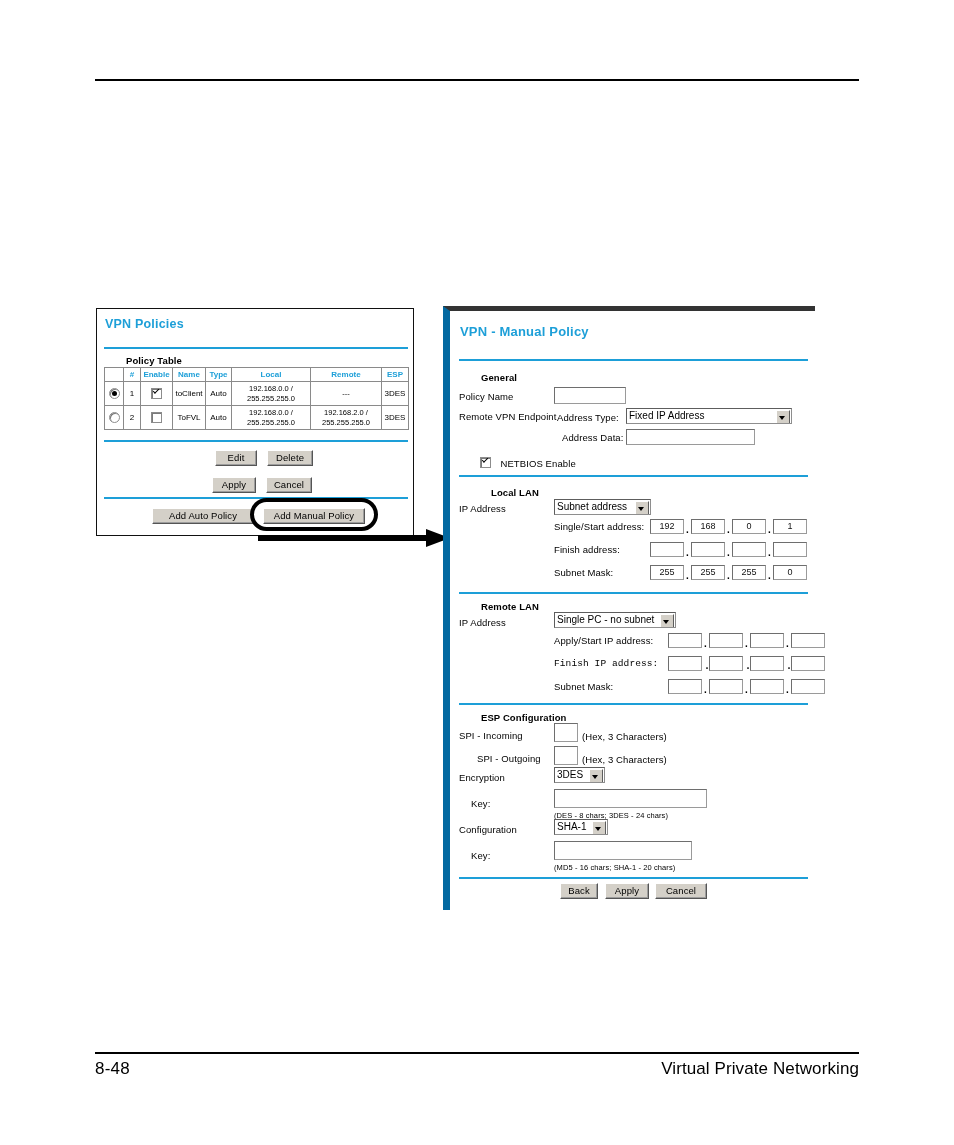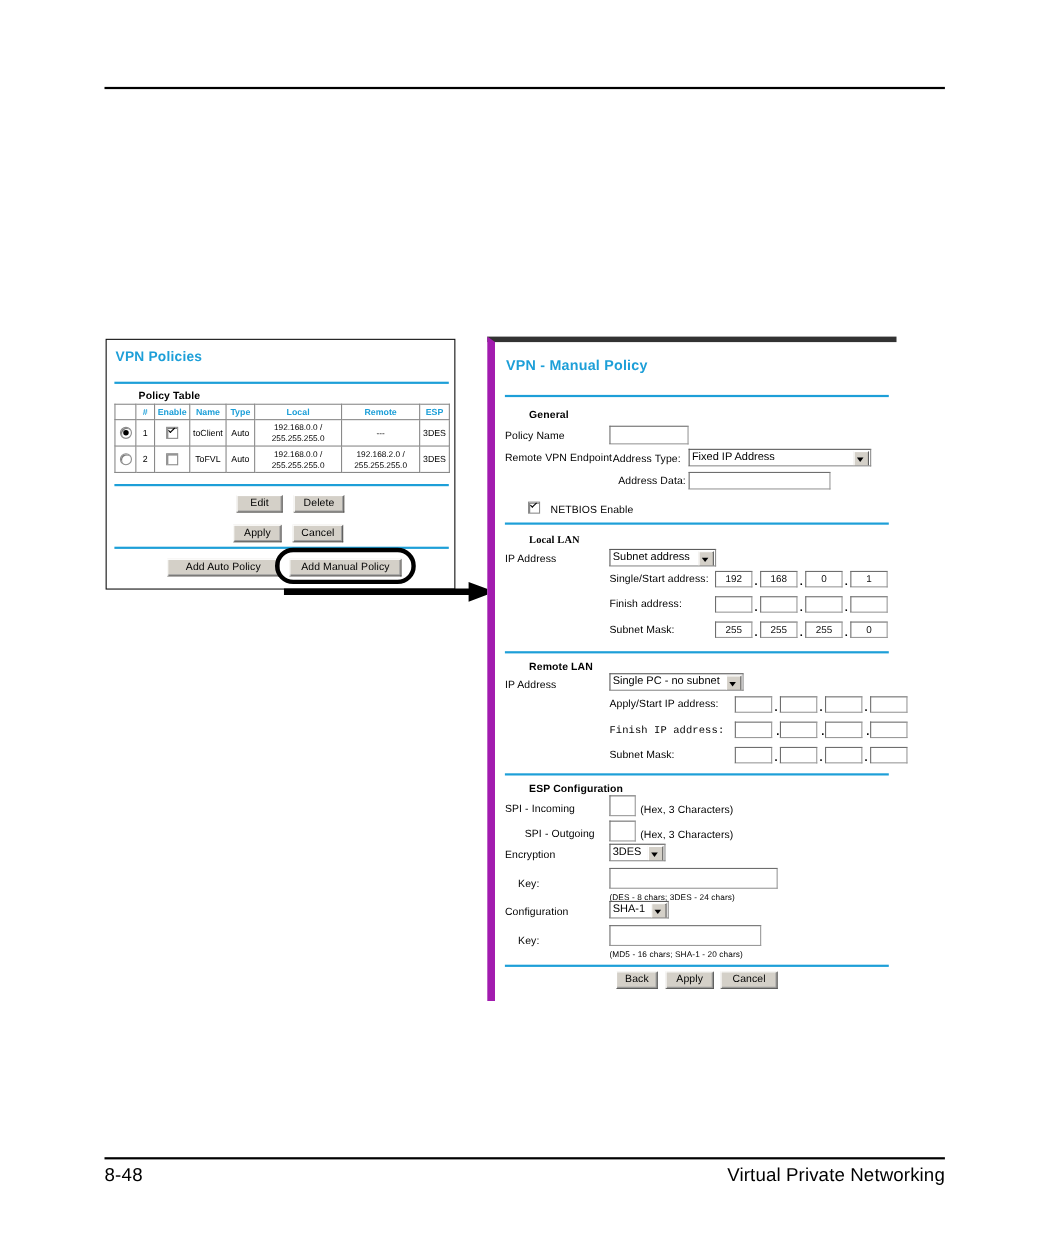--- a/index.html
+++ b/index.html
@@ -256,21 +256,21 @@
   }
 
   
   #manual-policy-panel {
     position: absolute;
     left: 443px;
     top: 306px;
     width: 372px;
     height: 604px;
     background: #ffffff;
-    border-left: 7px solid #a21caf;
+    border-left: 7px solid #0369a1;
     border-top: 5px solid #333333;
     box-sizing: border-box;
   }
   #manual-policy-panel .inner {
     position: absolute;
     left: 0; top: 0; right: 0; bottom: 0;
   }
   #mp-title { position: absolute; left: 10px; top: 13px; font-size: 13px; }
   #mp-rule-1 { position: absolute; left: 9px; top: 48px; width: 349px; }
 
@@ -281,21 +281,21 @@
   #remote-endpoint-label { position: absolute; left: 9px; top: 100px; }
   #address-type-label { position: absolute; left: 107px; top: 101px; }
   #address-type-select { position: absolute; left: 176px; top: 97px; width: 166px; }
   #address-data-label { position: absolute; left: 112px; top: 121px; }
   #address-data-input { position: absolute; left: 176px; top: 118px; width: 129px; height: 16px; }
   #netbios-row { position: absolute; left: 10px; top: 142px; margin-left: 20px; }
   #netbios-label { font-size: 9.5px; margin-left: 5px; }
   #mp-rule-2 { position: absolute; left: 9px; top: 164px; width: 349px; }
 
   
-  #local-lan-label { position: absolute; left: 9px; top: 176px; font-family: Liberation Serif, serif; }
+  #local-lan-label { position: absolute; left: 19px; top: 176px; }
   #local-ip-label   { position: absolute; left: 9px; top: 192px; }
   #local-ip-select  { position: absolute; left: 104px; top: 188px; width: 97px; }
   .ip-row { position: absolute; }
   .ip-row .rlbl { position: absolute; left: 0; top: 2px; }
   .ip-oct { position: absolute; width: 34px; height: 15px; text-align: center; }
   .ip-dot { position: absolute; top: 3px; }
 
   #local-start-row  { left: 104px; top: 208px; width: 250px; height: 17px; }
   #local-finish-row { left: 104px; top: 231px; width: 250px; height: 17px; }
   #local-mask-row   { left: 104px; top: 254px; width: 250px; height: 17px; }

